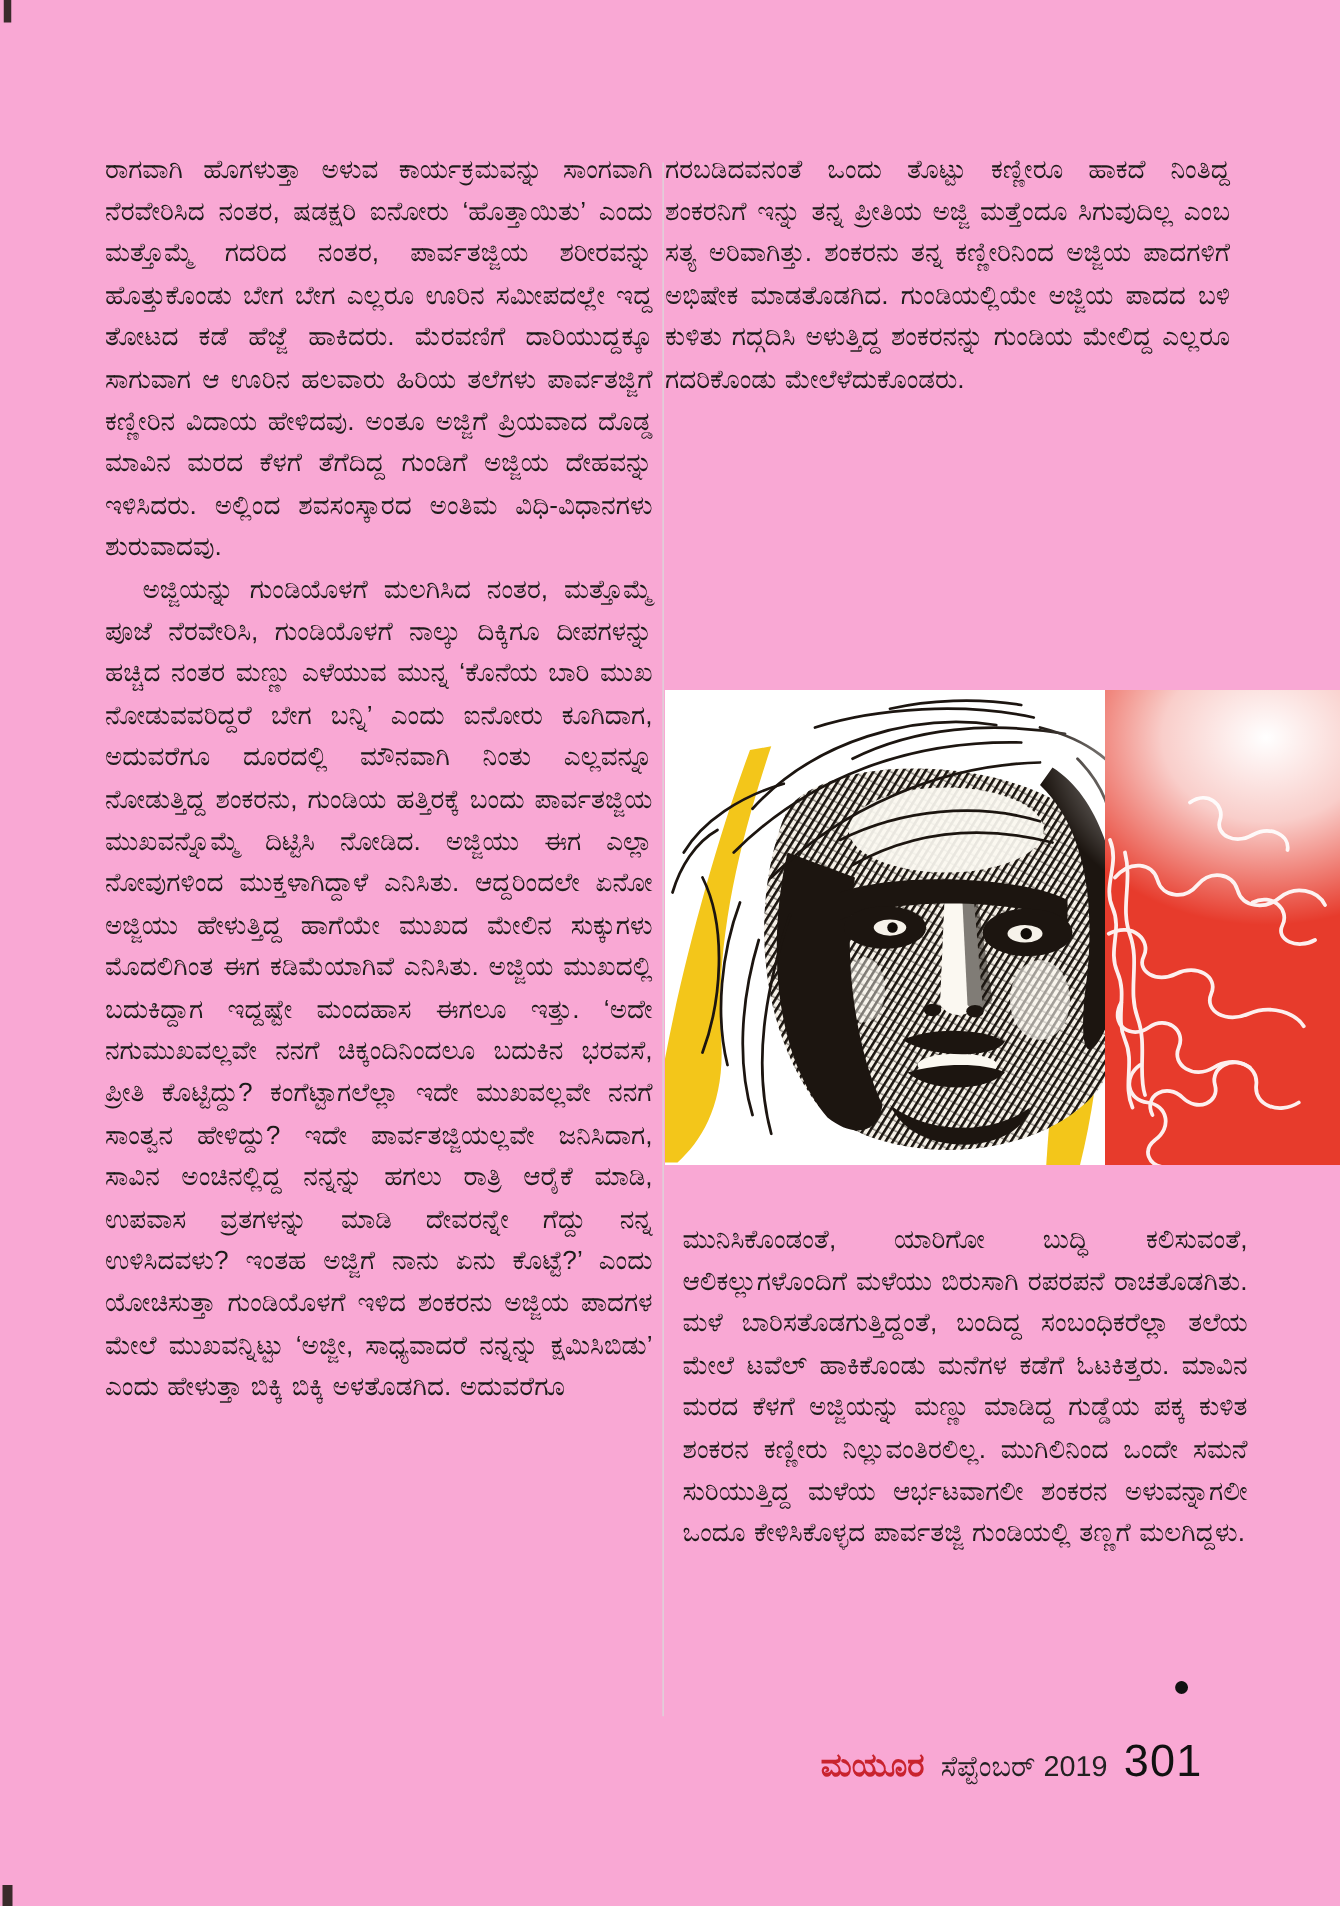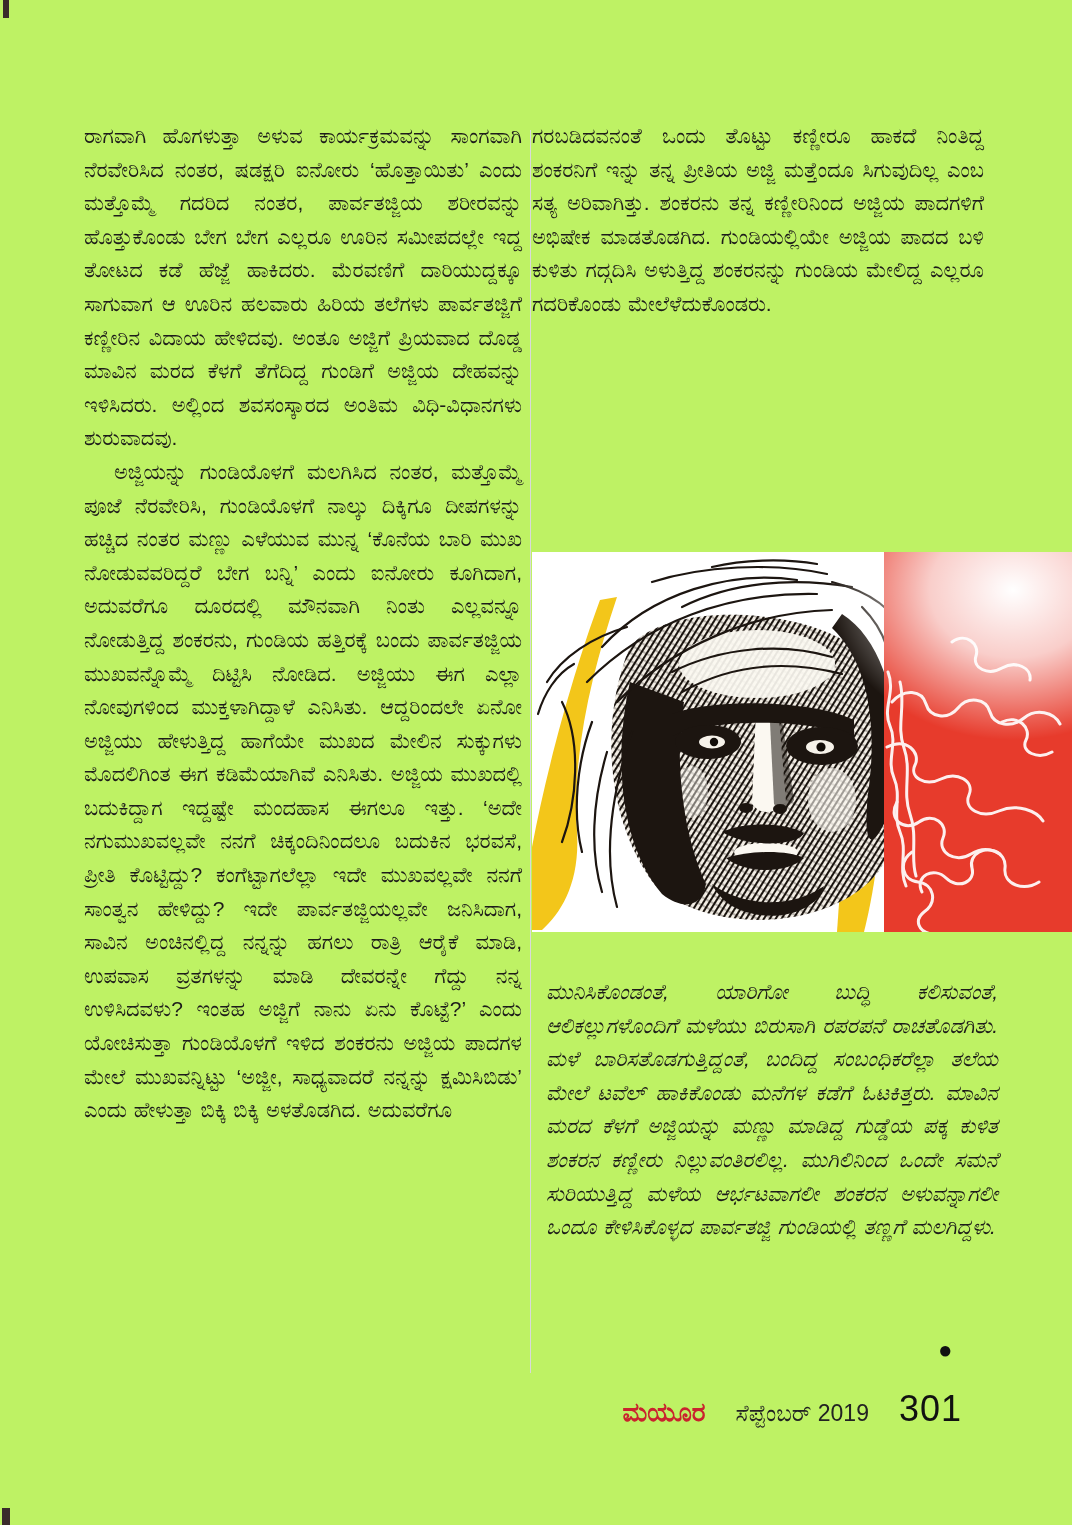--- a/index.html
+++ b/index.html
@@ -1,54 +1,54 @@
 <!DOCTYPE html>
 <html><head>
 <meta charset="utf-8">
 <style>
   html,body { margin:0; padding:0; background:#ffffff; }
   #page {
     position:relative; width:1072px; height:1525px;
-    background:#bef264; overflow:hidden;
+    background:#f9a8d4; overflow:hidden;
     font-family:"Liberation Sans", sans-serif;
   }
   .crop-mark { position:absolute; background:#3a2b2b; }
   #crop-top-left { left:3px; top:0; width:6px; height:18px; }
   #crop-bottom-left { left:2px; top:1508px; width:8px; height:17px; }
 
   .col {
     position:absolute; text-align:justify; color:#1d1c1a;
     font-size:21px; line-height:33.6px;
     word-spacing:1px;
   }
   .col p { margin:0; }
   .col p.indent { text-indent:30px; }
   #col1 { left:84px; top:119px; width:438px; }
   #col2-top { left:532px; top:119px; width:452px; }
-  #col2-bottom { left:546px; top:975px; width:452px;font-style:italic; }
+  #col2-bottom { left:546px; top:975px; width:452px; }
 
   #col-rule {
     position:absolute; left:530px; top:130px;
     width:1px; height:1243px; background:#d9d9d9;
   }
 
   #illustration {
     position:absolute; left:532px; top:552px;
     width:540px; height:380px;
   }
   #illustration svg { display:block; width:100%; height:100%; }
 
   #end-dot {
     position:absolute; left:938px; top:1338px;
     font-size:24px; color:#111; line-height:24px;
   }
 
   #footer {
     position:absolute; top:1388px; right:110px;
-    display:flex; align-items:baseline; gap:30px;
+    display:flex; align-items:baseline; gap:13px;
     white-space:nowrap;
   }
   #footer .mag   { color:#c9232e; font-weight:bold; font-size:26px; }
   #footer .issue { color:#222222; font-size:23px; }
   #footer .pageno{ color:#111111; font-size:36px; letter-spacing:1px; }
 </style>
 </head>
 <body>
 
 <div id="page">

